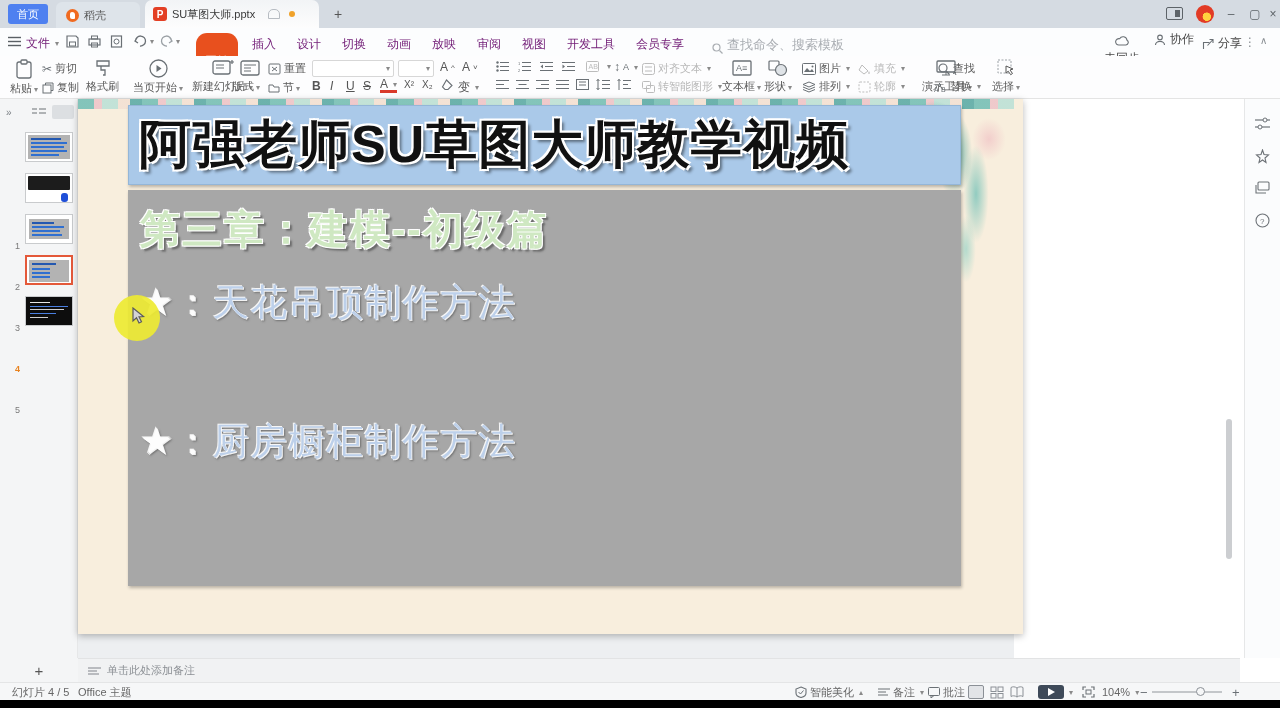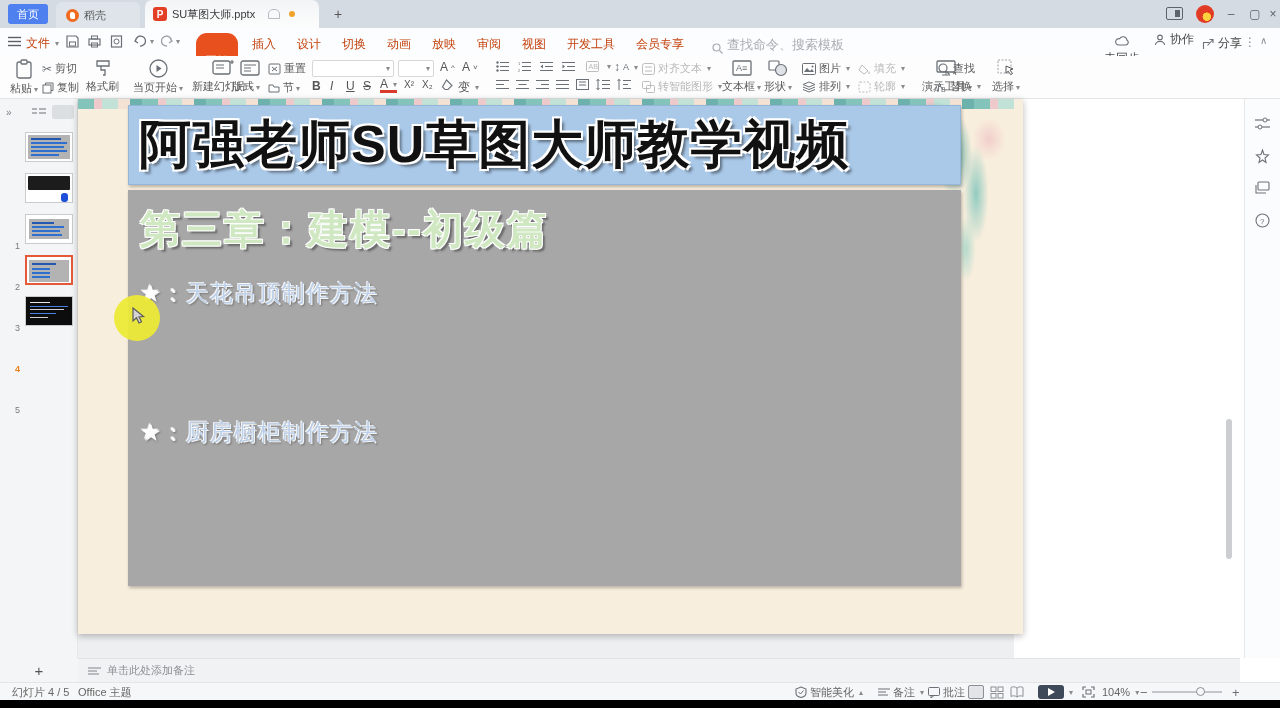--- a/index.html
+++ b/index.html
@@ -22,21 +22,21 @@
   .ghost-ico { width:12px; height:10px; border:1px solid #b7bcc2; border-radius:5px 5px 0 0; margin-left:8px; }
   .unsaved-dot { width:6px; height:6px; border-radius:50%; background:#f0a22a; margin-left:4px; }
   .newtab-btn { left:330px; top:6px; width:16px; height:16px; font-size:14px; color:#555; text-align:center; line-height:16px; }
   .win-ctl { top:0; width:30px; height:28px; display:flex; align-items:center; justify-content:center; color:#5d6368; font-size:12px; }
   .avatar { left:1196px; top:5px; width:18px; height:18px; border-radius:50%; background:radial-gradient(circle at 60% 65%, #ffd23e 0 25%, #e23b25 28%); }
   .sidebar-ico { left:1166px; top:7px; width:17px; height:13px; border:1px solid #5d6368; border-radius:2px; }
   .sidebar-ico:after { content:""; position:absolute; right:2px; top:2px; width:5px; height:7px; background:#5d6368; }
 
   
   .menubar { left:0; top:28px; width:1280px; height:28px; background:#fcfdfe; }
-  .menu-item { font-size:12px; color:#c2410c; }
+  .menu-item { font-size:12px; color:#701a75; }
   .tab-pill { background:#e8501e; color:#fff; border-radius:11px; padding:20px 9px; font-size:12px; }
   .qicon { color:#6a7075; }
   .search-box { color:#a9adb2; font-size:13px; display:flex; align-items:flex-end; gap:4px; }
 
   
   .ribbon { left:0; top:56px; width:1280px; height:43px; background:#fdfdfe; border-bottom:1px solid #e4e4e4; }
   .rlabel { font-size:11px; color:#5a5a5a; white-space:nowrap; }
   .rlabel.dim, .dim { color:#b8b8b8; }
   .rbtn-sm { position:absolute; display:flex; align-items:center; gap:3px; }
   .fmt { font-size:12px; color:#555; }
@@ -65,21 +65,21 @@
       radial-gradient(ellipse 14px 48px at 52px 150px, rgba(150,210,198,.7), rgba(150,210,198,0) 70%),
       radial-gradient(ellipse 24px 30px at 75px 40px, rgba(238,185,192,.6), rgba(238,185,192,0) 70%),
       radial-gradient(ellipse 30px 26px at 20px 20px, rgba(90,175,168,.7), rgba(90,175,168,0) 70%);
   }
   .banner { position:absolute; left:50px; top:6px; width:833px; height:80px; background:#aac9e9; border:1px solid #94b6d8; box-shadow:1px 2px 3px rgba(0,0,0,.25); display:flex; align-items:center; padding-left:10px; }
   .banner-title { font-size:52px; font-weight:900; color:#111; letter-spacing:1px; white-space:nowrap;
     text-shadow:-2px -2px 0 #fff, 2px -2px 0 #fff, -2px 2px 0 #fff, 2px 2px 0 #fff, 4px 4px 3px rgba(0,0,0,.45); }
   .gray-box { position:absolute; left:50px; top:91px; width:833px; height:396px; background:#a7a7a7; box-shadow:1px 2px 3px rgba(0,0,0,.25); }
   .heading { position:absolute; left:12px; top:12px; font-size:40px; font-weight:bold; color:#cfe8c2; letter-spacing:2px; white-space:nowrap;
     text-shadow:-1px -1px 0 #fff, 1px -1px 0 #fff, -1px 1px 0 #fff, 1px 1px 0 #fff, 3px 3px 2px rgba(90,90,90,.8); }
-  .bullet { position:absolute; left:12px; white-space:nowrap; font-size:23px; letter-spacing:1px;
+  .bullet { position:absolute; left:12px; white-space:nowrap; font-size:37px; letter-spacing:1px;
     text-shadow:-1px -1px 0 rgba(255,255,255,.9), 1px 1px 0 rgba(255,255,255,.9), 2px 2px 2px rgba(90,90,90,.7); }
   .bullet .star { color:#fdfdfd; }
   .bullet .btxt { color:#bdd0ea; }
   .scroll-thumb { position:absolute; left:1148px; top:320px; width:6px; height:140px; border-radius:3px; background:#ccced1; }
 
   .cursor-hl { position:absolute; left:36px; top:196px; width:46px; height:46px; border-radius:50%; background:#eeeb33; opacity:.92; }
   .cursor-arrow { position:absolute; left:18px; top:12px; }
 
   
   .notes-bar { left:78px; top:658px; width:1162px; height:24px; background:#f1f2f3; border-top:1px solid #e2e3e4; display:flex; align-items:center; padding-left:10px; gap:6px; color:#8b8f94; font-size:11px; }

